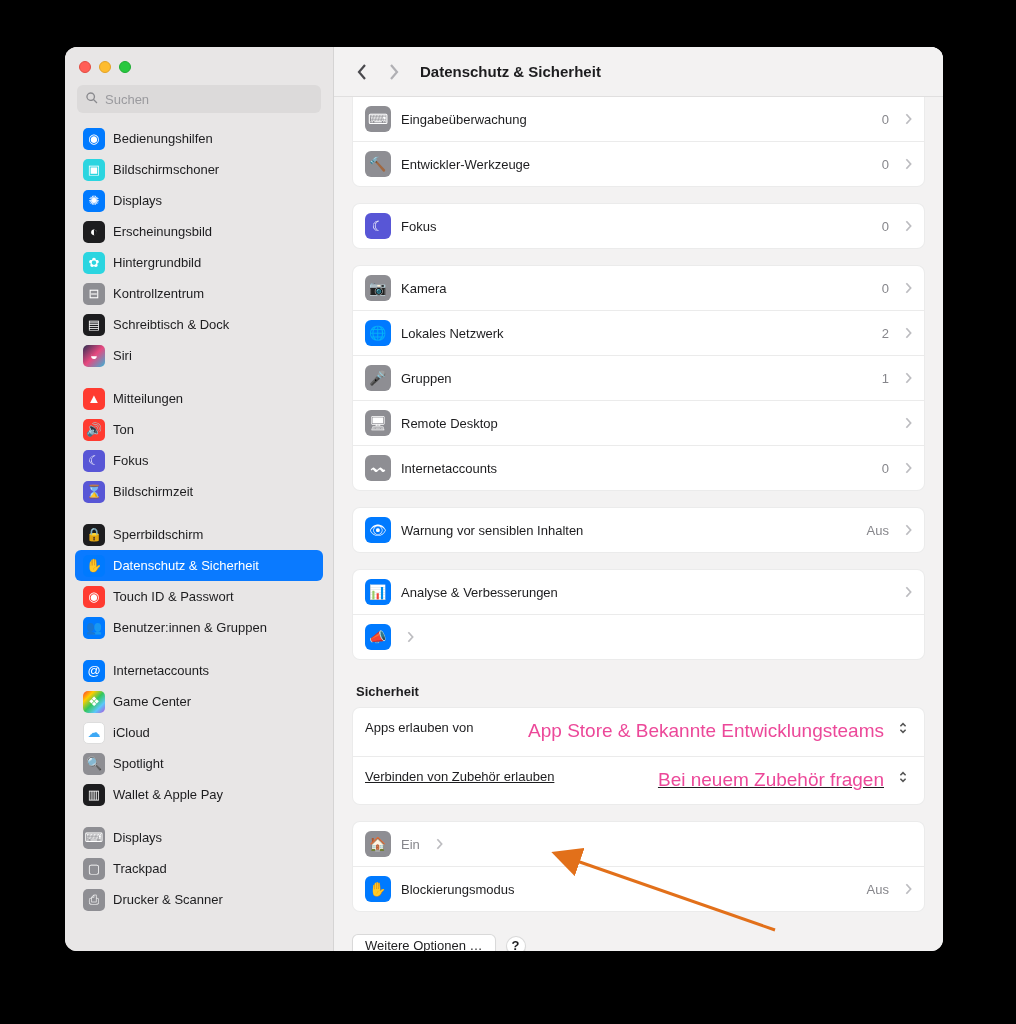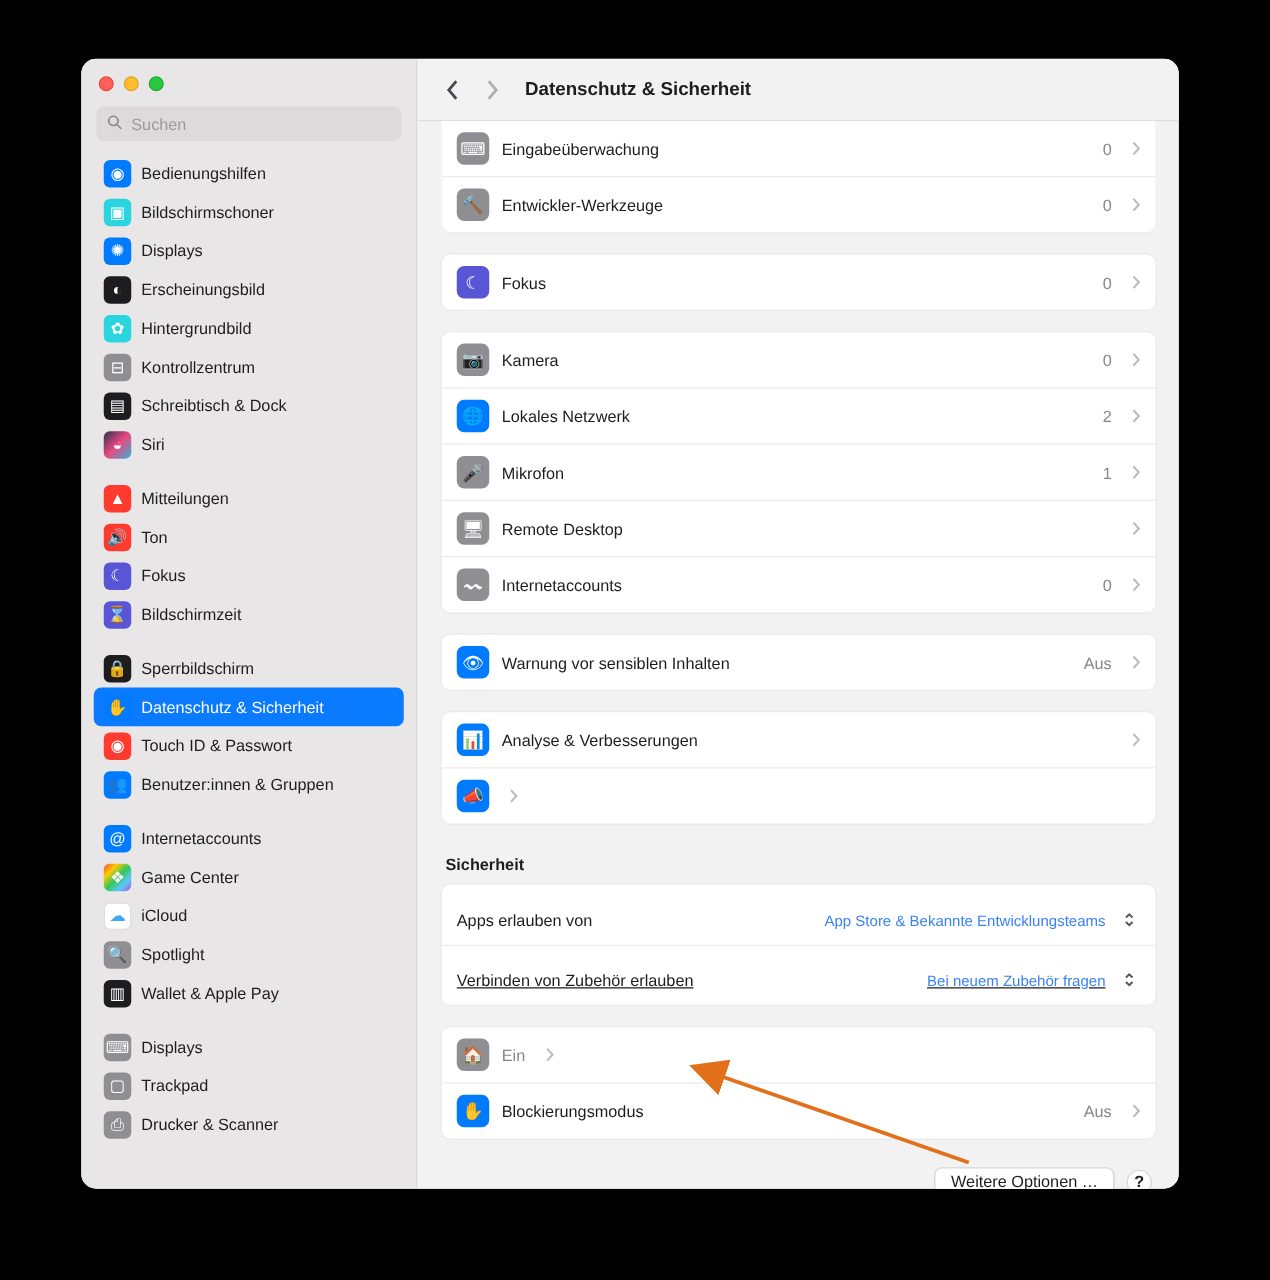--- a/index.html
+++ b/index.html
@@ -151,37 +151,37 @@
   .row .chev { color: #bcbcc0; margin-left: 6px; display:flex; }
   .row .chev svg { width: 7px; height: 12px; stroke: currentColor; fill: none; stroke-width: 2; }
   .section-title {
     font-size: 13px;
     font-weight: 600;
     color: #1d1d1f;
     margin: 24px 4px 0 4px;
   }
   .select-row {
     display: flex;
-    align-items: flex-end;
+    align-items: flex-start;
     padding: 12px 12px;
     gap: 10px;
     min-height: 48px;
   }
   .select-row + .select-row { border-top: 1px solid rgba(0,0,0,0.08); text-decoration: underline; }
   .select-row .rlabel { flex: 1; font-size: 13px; }
-  .select-row .rvalue { color: #3b82f6; font-size: 12px; }
+  .select-row .rvalue { color: #ec4899; font-size: 19px; }
   .updown {
     width: 14px; height: 16px;
     display: flex; flex-direction: column; justify-content: center;
     color: #565656; margin-left: 4px;
   }
   .updown svg { width: 10px; height: 14px; stroke: currentColor; fill: none; stroke-width: 1.8; }
   .footer {
     display: flex;
-    justify-content: flex-end;
+    justify-content: flex-start;
     align-items: center;
     gap: 10px;
     padding: 6px 4px 0 0;
   }
   .btn {
     background: #fff;
     border: 1px solid rgba(0,0,0,0.15);
     border-radius: 6px;
     padding: 3px 12px;
     font-size: 13px;
@@ -399,21 +399,21 @@
             <div class="rlabel">Lokales Netzwerk</div>
             <div class="rvalue">2</div>
             <span class="chev">
               <svg viewBox="0 0 8 14">
                 <polyline points="1.5,1.5 6.5,7 1.5,12.5"></polyline>
               </svg>
             </span>
           </div>
           <div class="row">
             <div class="ricon" style="background: rgb(142, 142, 147);">🎤</div>
-            <div class="rlabel">Mikrofon</div>
+            <div class="rlabel">Gruppen</div>
             <div class="rvalue">1</div>
             <span class="chev">
               <svg viewBox="0 0 8 14">
                 <polyline points="1.5,1.5 6.5,7 1.5,12.5"></polyline>
               </svg>
             </span>
           </div>
           <div class="row">
             <div class="ricon" style="background: rgb(142, 142, 147);">🖥</div>
             <div class="rlabel">Remote Desktop</div>

